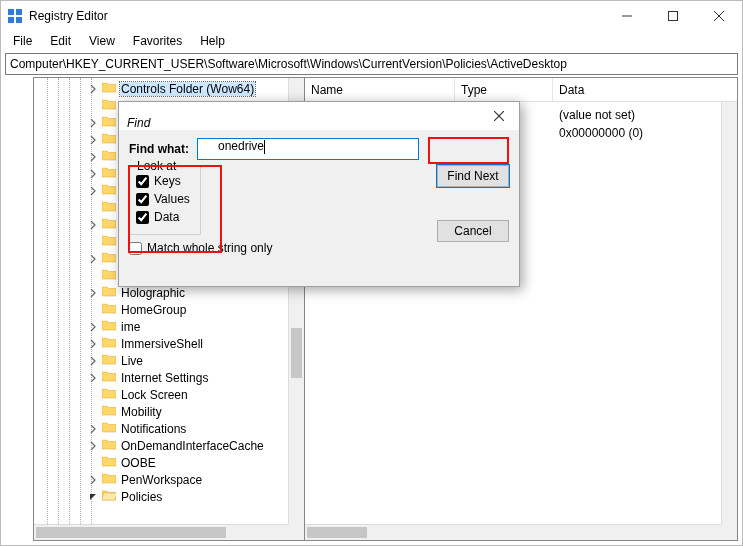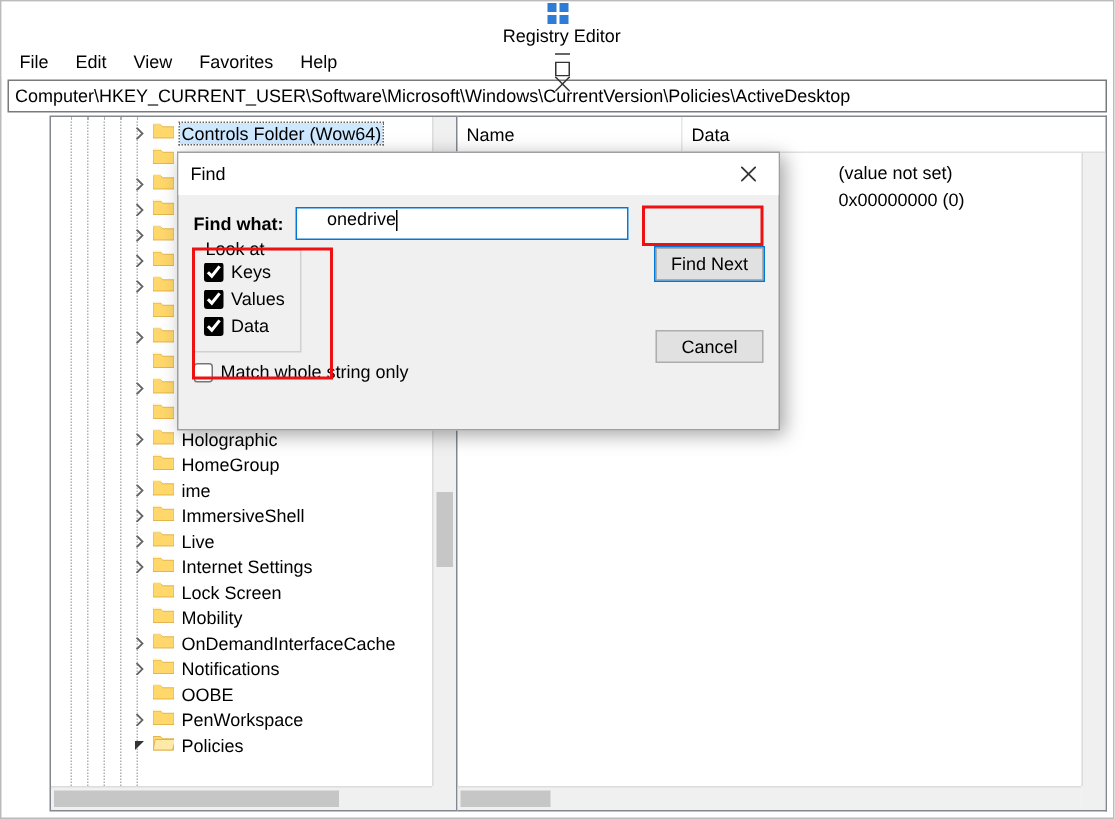--- a/index.html
+++ b/index.html
@@ -1,19 +1,19 @@
 <!DOCTYPE html>
 <html><head>
 <meta charset="utf-8">
 <style>
 * { box-sizing: border-box; margin: 0; padding: 0; font-family: "Segoe UI", Tahoma, sans-serif; font-size: 12px; }
 body { background: #fff; width: 743px; height: 546px; position: relative; overflow: hidden; border: 1px solid #bbb; }
 
 
-.titlebar { height: 30px; display: flex; align-items: center; padding-left: 6px; background: #fff; flex-direction: column; }
+.titlebar { height: 30px; display: flex; align-items: center; padding-left: 6px; background: #fff; }
 .titlebar .app-icon { width: 16px; height: 16px; margin-right: 6px; }
 .titlebar .title { flex: 0 0 auto; color: #000; }
 .titlebar .spacer { flex: 1; }
 .titlebar .winbtn { width: 46px; height: 30px; display: flex; align-items: center; justify-content: center; color: #555; }
 .titlebar .winbtn svg { width: 10px; height: 10px; }
 
 
 .menubar { height: 20px; display: flex; align-items: center; padding: 0 4px; gap: 2px; background: #fff; text-align: right; }
 .menubar span { padding: 2px 8px; color: #000; cursor: default; }
 
@@ -60,21 +60,21 @@
 
 
 .dialog {
   position: absolute;
   left: 117px; top: 100px;
   width: 402px; height: 186px;
   background: #f0f0f0;
   border: 1px solid #9f9f9f;
   box-shadow: 3px 3px 12px rgba(0,0,0,0.35);
 }
-.dialog .dtitle { height: 28px; display: flex; align-items: center; padding-left: 8px; background: #fff; }
+.dialog .dtitle { height: 28px; display: flex; align-items: flex-end; padding-left: 8px; background: #fff; font-style: italic; }
 .dialog .dtitle .spacer { flex: 1; }
 .dialog .close { width: 40px; height: 28px; display: flex; align-items: center; justify-content: center; }
 .dialog .body { padding: 8px 10px; position: relative; }
 .drow { display: flex; align-items: center; gap: 8px; margin-bottom: 6px; }
 .drow label.fw { width: 60px; font-weight: bold; }
 .fw-input { flex: 1; height: 22px; border: 1px solid #0078d7; padding: 0 20px; background: #fff; outline: none; }
 .dlg-btn { width: 72px; height: 22px; background: #e1e1e1; border: 1px solid #adadad; text-align: center; line-height: 20px; cursor: default; margin-top: 27px; }
 .dlg-btn.primary { outline: 1px solid #0078d7; }
 .btncol { position: absolute; right: 10px; top: 8px; display: flex; flex-direction: column; gap: 6px; }
 .lookat { width: 72px; border: 1px solid #d0d0d0; padding: 5px 6px 8px; margin-top: 2px; position: relative; }
@@ -353,33 +353,33 @@
           <div class="tree-row">
             <span class="exp">
               <svg viewBox="0 0 8 8">
                 <path d="M2 0 L6 4 L2 8" fill="none" stroke="#666" stroke-width="1.2"></path>
               </svg>
             </span>
             <span><svg class="folder-icon" viewBox="0 0 14 12">
                 <path class="folder-closed" d="M0 2 h5 l1.5 1.5 H14 V11 H0 Z"></path>
                 <path fill="#fff3c9" d="M0 1 h5 l1 1 H0 Z"></path>
               </svg></span>
+            <span class="label">Notifications</span>
+          </div>
+          <div class="tree-row">
+            <span class="exp">
+              <svg viewBox="0 0 8 8">
+                <path d="M2 0 L6 4 L2 8" fill="none" stroke="#666" stroke-width="1.2"></path>
+              </svg>
+            </span>
+            <span><svg class="folder-icon" viewBox="0 0 14 12">
+                <path class="folder-closed" d="M0 2 h5 l1.5 1.5 H14 V11 H0 Z"></path>
+                <path fill="#fff3c9" d="M0 1 h5 l1 1 H0 Z"></path>
+              </svg></span>
             <span class="label">OnDemandInterfaceCache</span>
-          </div>
-          <div class="tree-row">
-            <span class="exp">
-              <svg viewBox="0 0 8 8">
-                <path d="M2 0 L6 4 L2 8" fill="none" stroke="#666" stroke-width="1.2"></path>
-              </svg>
-            </span>
-            <span><svg class="folder-icon" viewBox="0 0 14 12">
-                <path class="folder-closed" d="M0 2 h5 l1.5 1.5 H14 V11 H0 Z"></path>
-                <path fill="#fff3c9" d="M0 1 h5 l1 1 H0 Z"></path>
-              </svg></span>
-            <span class="label">Notifications</span>
           </div>
           <div class="tree-row">
             <span><svg class="folder-icon" viewBox="0 0 14 12">
                 <path class="folder-closed" d="M0 2 h5 l1.5 1.5 H14 V11 H0 Z"></path>
                 <path fill="#fff3c9" d="M0 1 h5 l1 1 H0 Z"></path>
               </svg></span>
             <span class="label">OOBE</span>
           </div>
           <div class="tree-row">
             <span class="exp">
@@ -412,20 +412,21 @@
     </div>
     <div class="hscroll">
       <div class="thumb"></div>
     </div>
     <div class="corner"></div>
   </div>
 
   <div class="listpane">
     <div class="list-header">
       <div class="col" style="width:150px">Name</div>
+      <div class="col" style="width:98px">Type</div>
       <div class="col" style="flex:1;border-right:none">Data</div>
     </div>
     <div class="list-body">
       <div class="list-row">
         <div class="c1"></div>
         <div class="c2"></div>
         <div class="c3">(value not set)</div>
       </div>
       <div class="list-row">
         <div class="c1"></div>

